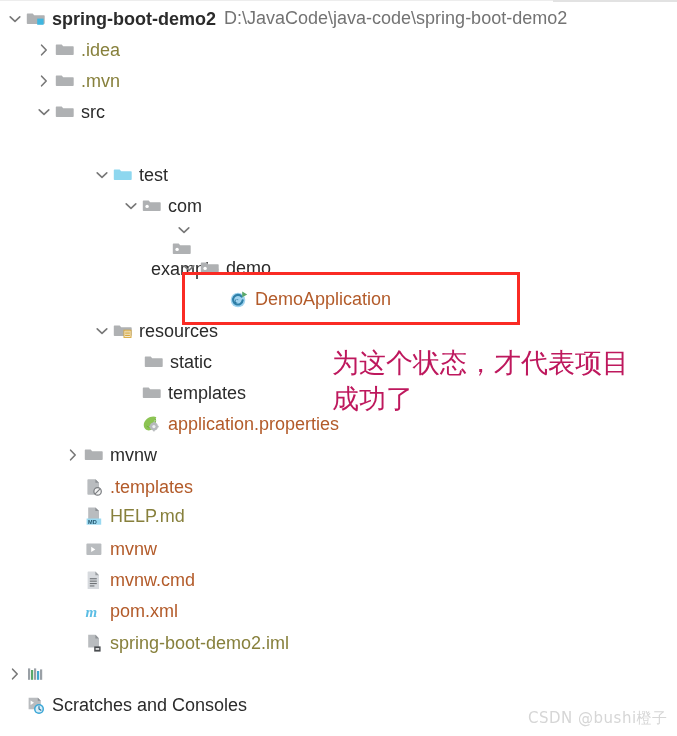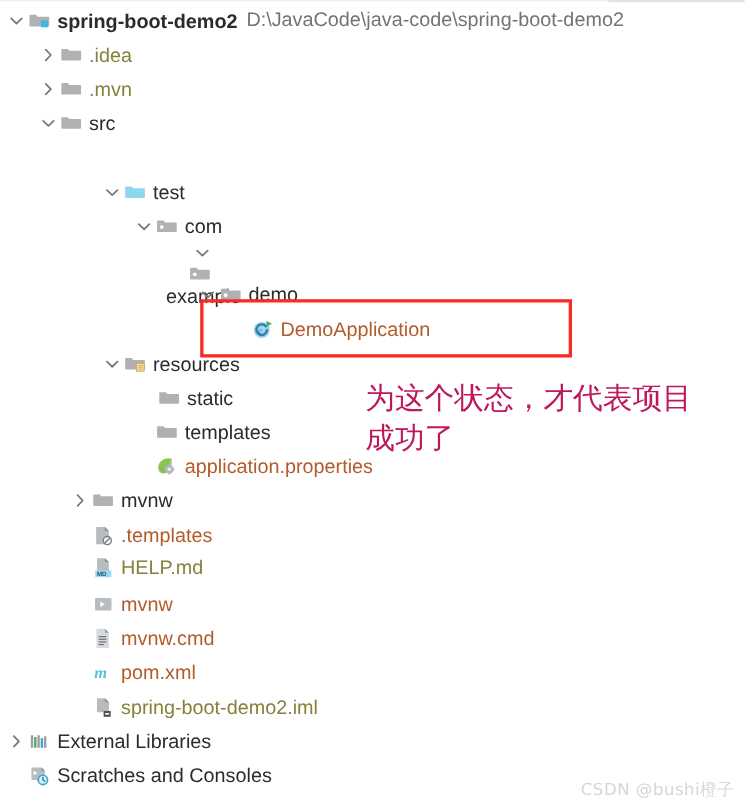--- a/index.html
+++ b/index.html
@@ -346,21 +346,20 @@
       </span>
       <span class="ico">
         <svg width="20" height="20" viewBox="0 0 20 20" xmlns="http://www.w3.org/2000/svg">
           <rect x="2" y="4.4" width="2.2" height="11.4" fill="#9aa0a6"></rect>
           <rect x="5" y="6" width="2.2" height="9.8" fill="#59a869"></rect>
           <rect x="8" y="4.4" width="2.2" height="11.4" fill="#9aa0a6"></rect>
           <rect x="11" y="7" width="2.2" height="8.8" fill="#40a6cd"></rect>
           <rect x="14" y="5.4" width="2.2" height="10.4" fill="#9aa0a6"></rect>
         </svg>
       </span>
-      <span class="label c-dark">External Libraries</span>
     </div>
     <div class="row" style="top: 689.4px; left: 6px;">
       <span class="chev"></span>
       <span class="ico">
         <svg width="20" height="20" viewBox="0 0 20 20" xmlns="http://www.w3.org/2000/svg">
           <path d="M2.6 2.8h9.2l3 3v8.4H2.6z" fill="#b9bcbf"></path>
           <path d="M11.8 2.8l3 3h-3z" fill="#8d9195"></path>
           <path d="M4.6 5.6l3.4 2.2-3.4 2.2z" fill="#ffffff"></path>
           <circle cx="13" cy="14" r="5" fill="#3aa6d6"></circle>
           <circle cx="13" cy="14" r="3.5" fill="#d8eef8"></circle>

